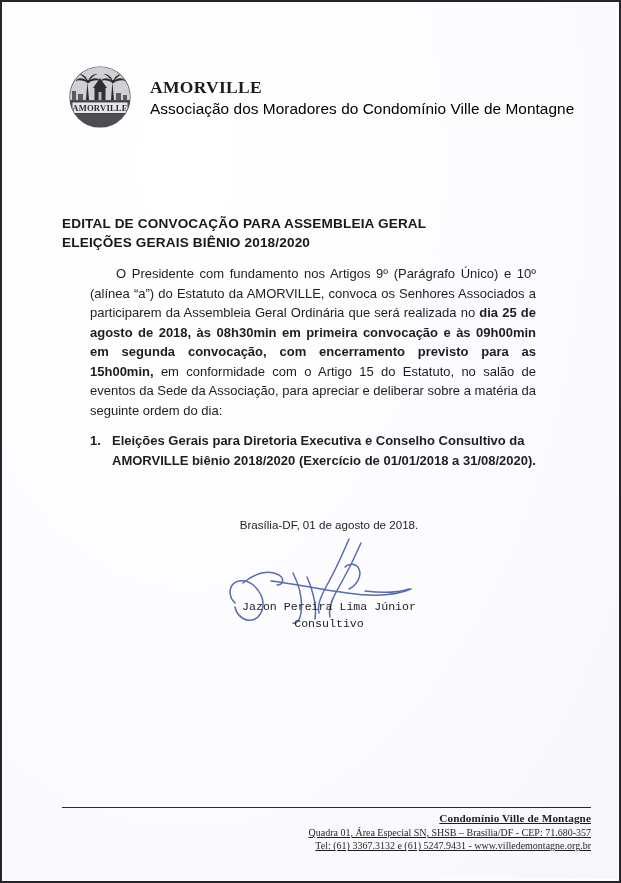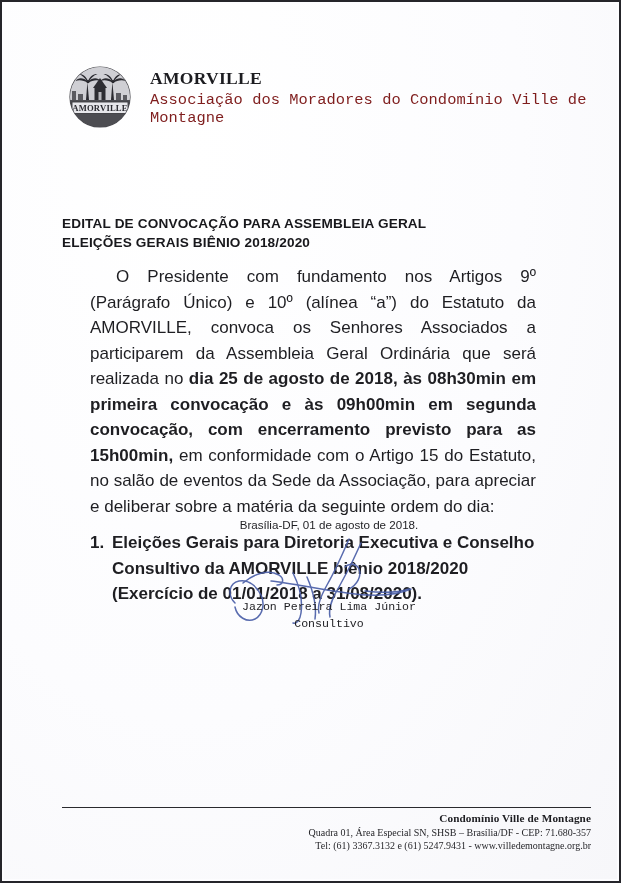--- a/index.html
+++ b/index.html
@@ -50,23 +50,23 @@
   }
   .brand-name {
     font-family: "Liberation Serif", serif;
     font-weight: bold;
     font-size: 17.5px;
     letter-spacing: 0.3px;
     color: #1c1c20;
     line-height: 1.12;
   }
   .brand-sub {
-    font-family: Liberation Mono, monospace;
+    font-family: Liberation Sans, sans-serif;
     font-size: 15.4px;
-    color: #7f1d1d;
+    color: #000000;
     line-height: 1.18;
     margin-top: 3px;
     letter-spacing: 0.05px;
   }
 
   
   .doc-title {
     position: absolute;
     left: 60px;
     right: 60px;
@@ -79,21 +79,21 @@
     line-height: 1.42;
     letter-spacing: 0.15px;
   }
 
   
   .body-area {
     position: absolute;
     left: 88px;
     top: 262px;
     width: 446px;
-    font-size: 17px;
+    font-size: 13px;
     color: #1e1e22;
     line-height: 1.50;
   }
   .para {
     text-align: justify;
     text-justify: inter-word;
     margin: 0 0 11px 0;
     text-indent: 26px;
   }
   .para b { font-weight: bold; }
@@ -153,20 +153,21 @@
 
   
   .footer {
     position: absolute;
     left: 60px;
     right: 28px;
     bottom: 28px;
     text-align: right;
     font-family: "Liberation Serif", serif;
     color: #1d1d21;
+    text-decoration: underline;
   }
   .footer-rule {
     border: 0;
     border-top: 1px solid #2a2a2e;
     margin: 0 0 3px 0;
   }
   .footer-name {
     font-weight: bold;
     font-size: 11.2px;
     line-height: 1.35;

